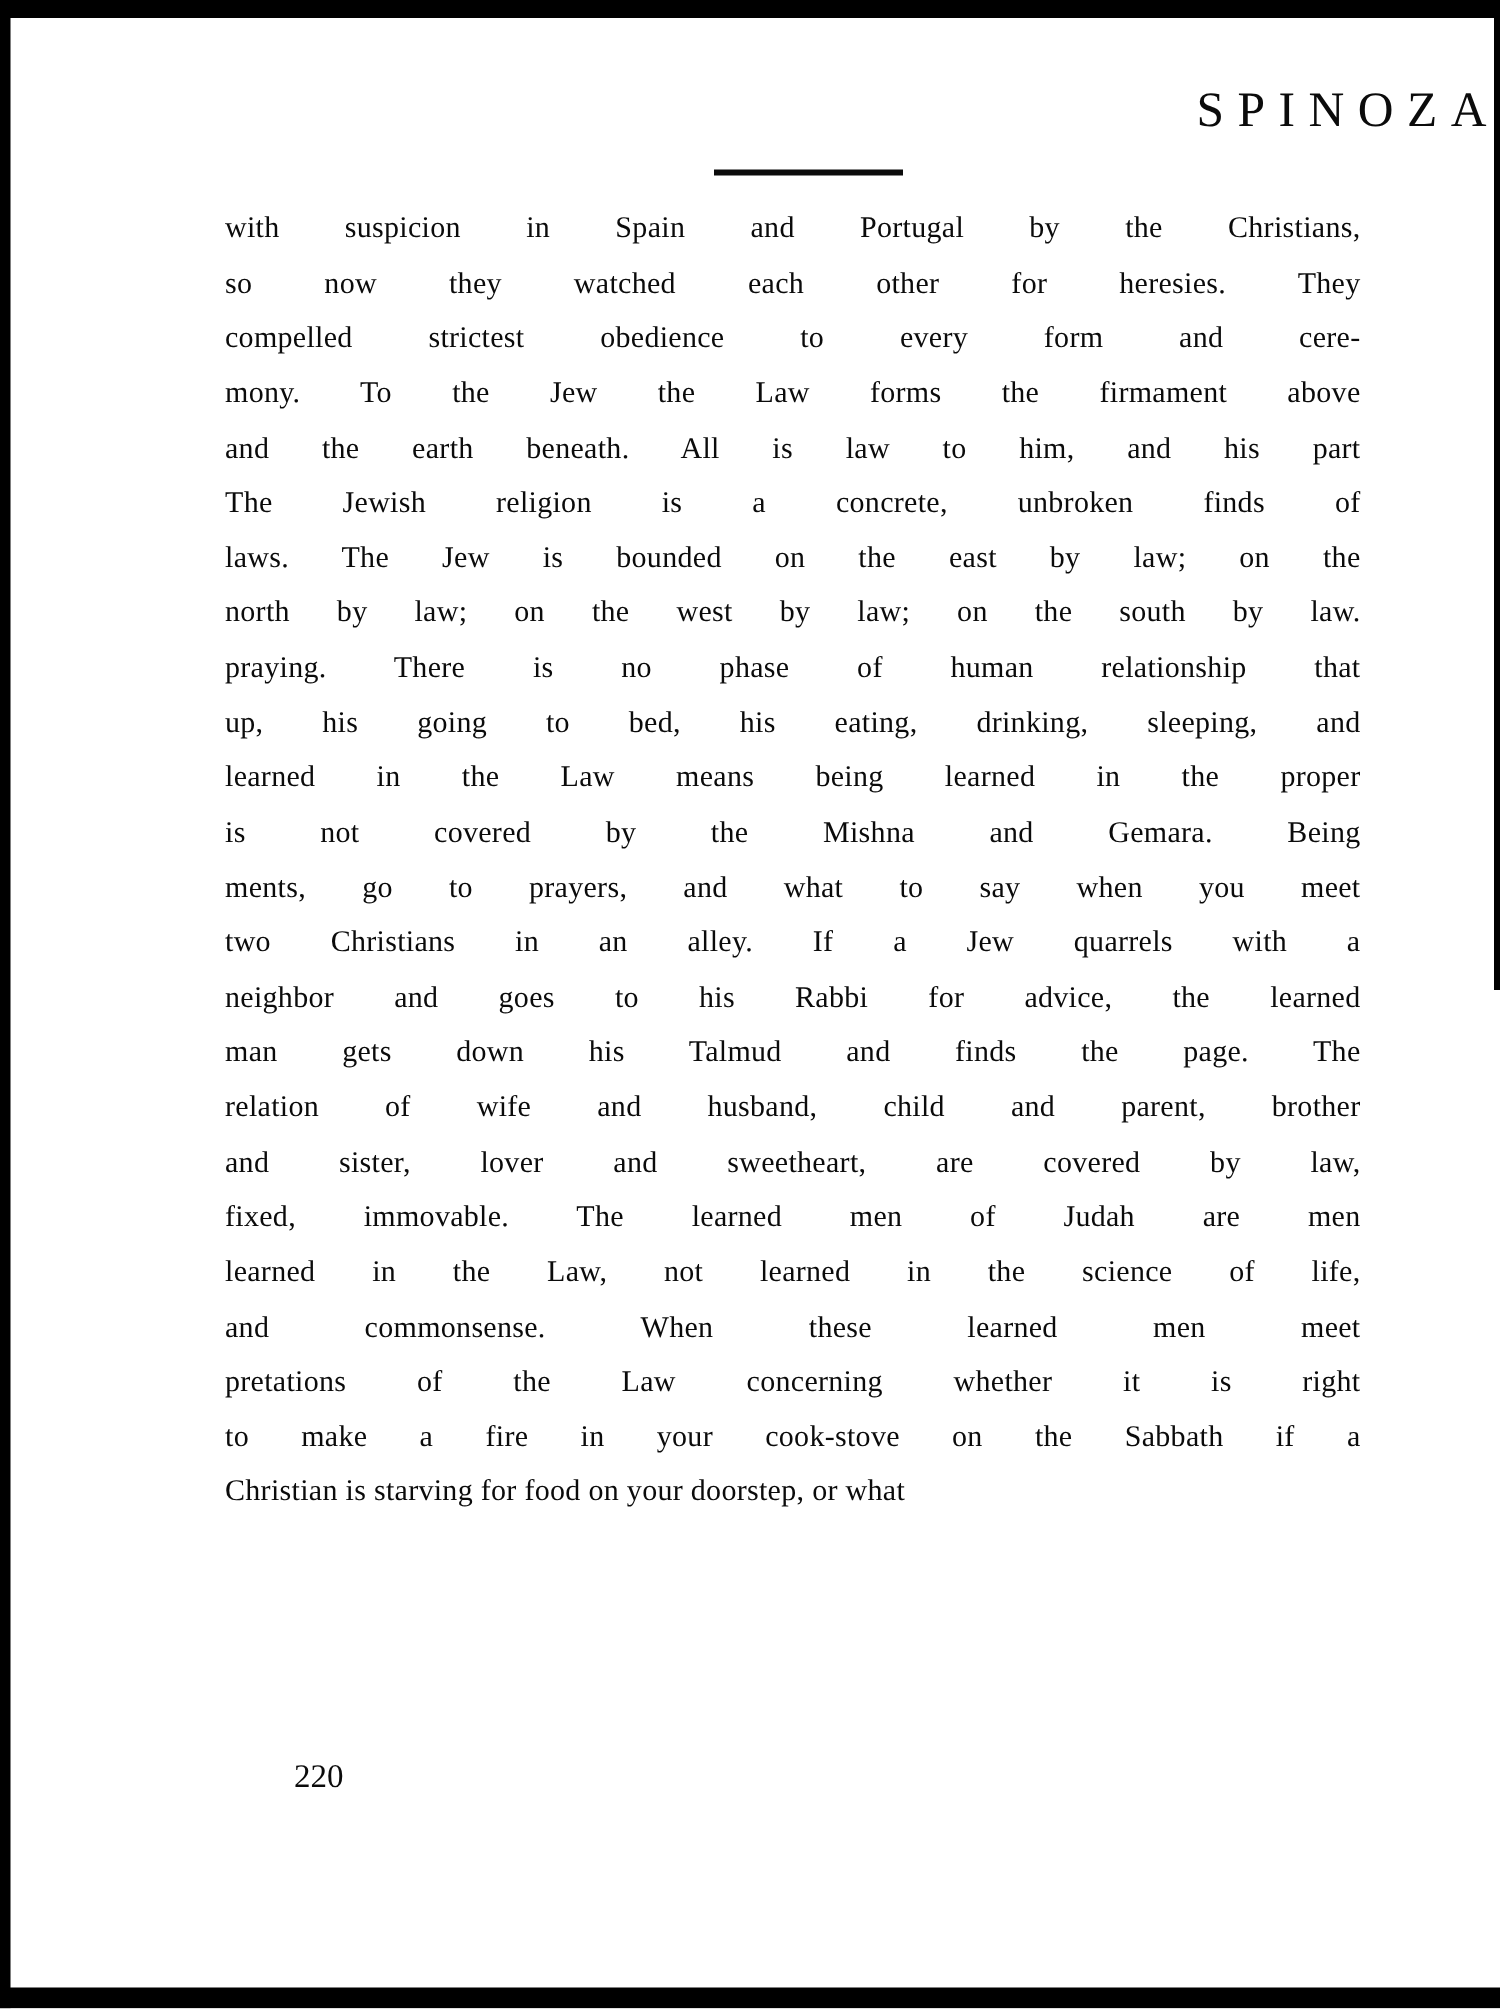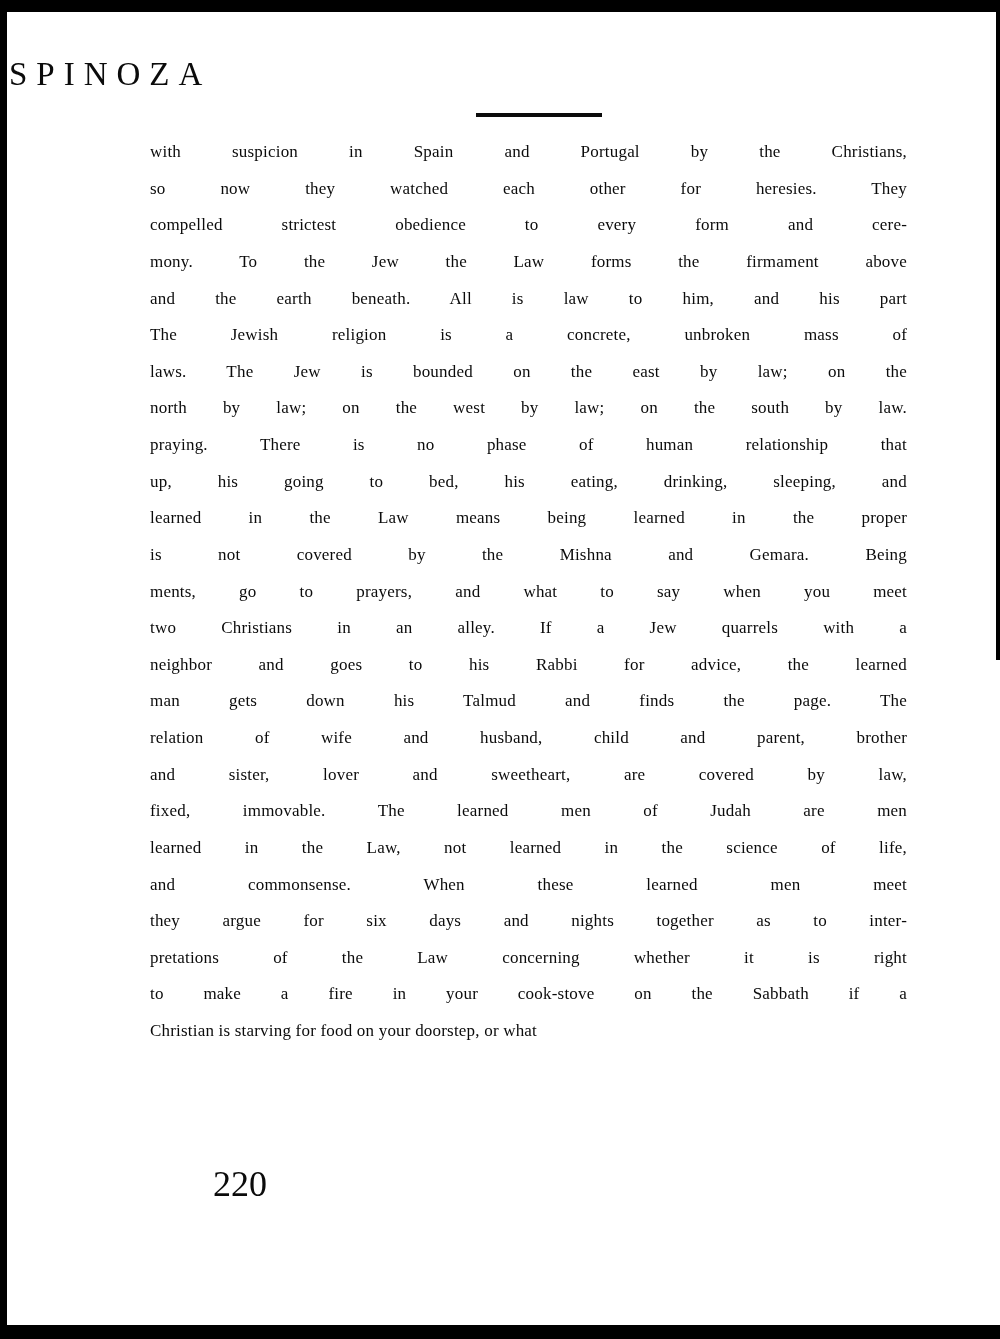--- a/index.html
+++ b/index.html
@@ -23,21 +23,21 @@
   .edge-top    { top: 0; left: 0; width: 100%; height: 12px; }
   .edge-bottom { top: 1325px; left: 0; width: 100%; height: 14px; }
   .edge-left   { top: 0; left: 0; width: 7px; height: 1339px; }
   .edge-right  { top: 0; right: 0; width: 4px; height: 660px; }
 
   .title {
     position: absolute;
     top: 56px;
     left: 0;
     width: 100%;
-    text-align: left;
+    text-align: right;
     font-size: 33px;
     letter-spacing: 9px;
     padding-left: 9px; 
     color: var(--ink);
     white-space: nowrap;
   }
   .title-rule {
     position: absolute;
     top: 113px;
     left: 476px;
@@ -48,35 +48,35 @@
   .text-block {
     position: absolute;
     top: 134px;
     left: 150px;
     width: 757px;
   }
   .line {
     display: block;
     height: 36.64px;
     line-height: 36.64px;
-    font-size: 17px;
+    font-size: 20px;
     letter-spacing: 0.2px;
     text-align: justify;
     text-align-last: justify;
     white-space: normal;
     color: var(--ink);
   }
   .line.para-end {
     text-align-last: left;
   }
   .page-number {
     position: absolute;
     top: 1166px;
-    left: 213px;
-    font-size: 36px;
+    left: 196px;
+    font-size: 22px;
     line-height: 36px;
     color: var(--ink);
   }
 </style>
 </head>
 <body>
 
 <div class="page">
   <div class="edge edge-top"></div>
   <div class="edge edge-left"></div>
@@ -85,36 +85,35 @@
 
   <div class="title">SPINOZA</div>
   <div class="title-rule"></div>
 
   <div class="text-block">
       <div class="line">with suspicion in Spain and Portugal by the Christians,</div>
       <div class="line">so now they watched each other for heresies. They</div>
       <div class="line">compelled strictest obedience to every form and cere-</div>
       <div class="line">mony. To the Jew the Law forms the firmament above</div>
       <div class="line">and the earth beneath. All is law to him, and his part</div>
-      <div class="line">The Jewish religion is a concrete, unbroken mass of</div>
+      <div class="line">The Jewish religion is a concrete, unbroken finds of</div>
       <div class="line">laws. The Jew is bounded on the east by law; on the</div>
       <div class="line">north by law; on the west by law; on the south by law.</div>
       <div class="line">praying. There is no phase of human relationship that</div>
       <div class="line">up, his going to bed, his eating, drinking, sleeping, and</div>
       <div class="line">learned in the Law means being learned in the proper</div>
       <div class="line">is not covered by the Mishna and Gemara. Being</div>
       <div class="line">ments, go to prayers, and what to say when you meet</div>
       <div class="line">two Christians in an alley. If a Jew quarrels with a</div>
       <div class="line">neighbor and goes to his Rabbi for advice, the learned</div>
       <div class="line">man gets down his Talmud and finds the page. The</div>
       <div class="line">relation of wife and husband, child and parent, brother</div>
       <div class="line">and sister, lover and sweetheart, are covered by law,</div>
       <div class="line">fixed, immovable. The learned men of Judah are men</div>
       <div class="line">learned in the Law, not learned in the science of life,</div>
       <div class="line">and commonsense. When these learned men meet</div>
-      <div class="line">they argue for six days and nights together as to inter-</div>
       <div class="line">pretations of the Law concerning whether it is right</div>
       <div class="line">to make a fire in your cook-stove on the Sabbath if a</div>
       <div class="line para-end">Christian is starving for food on your doorstep, or what</div>
     </div>
 
   <div class="page-number">220</div>
 </div>
 
 </body></html>

